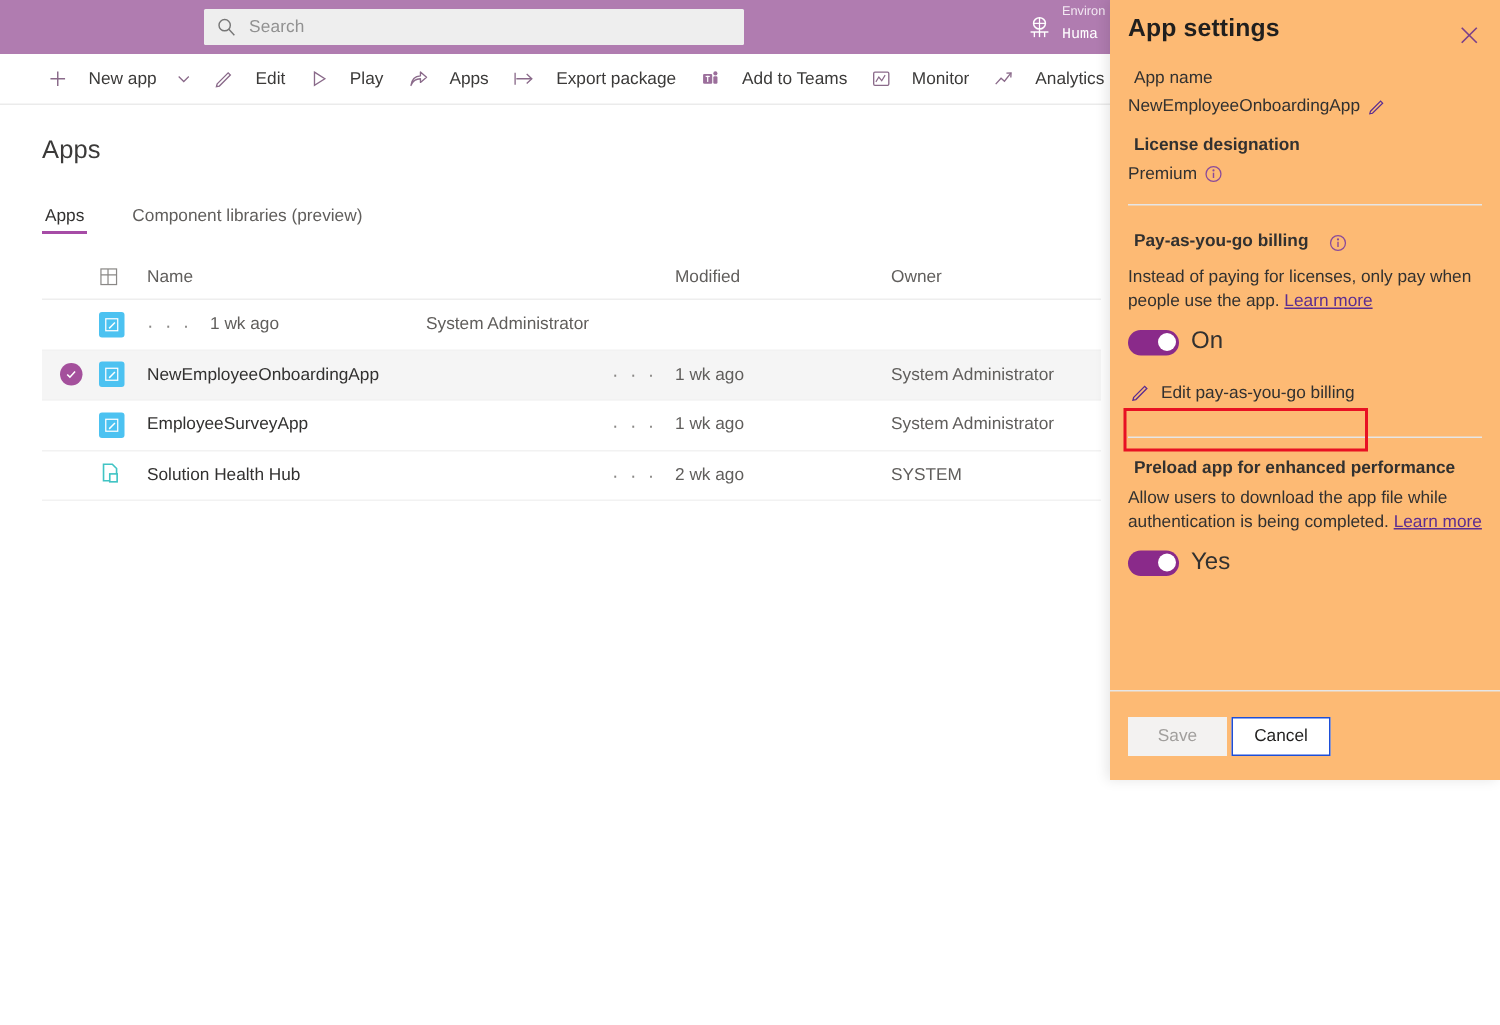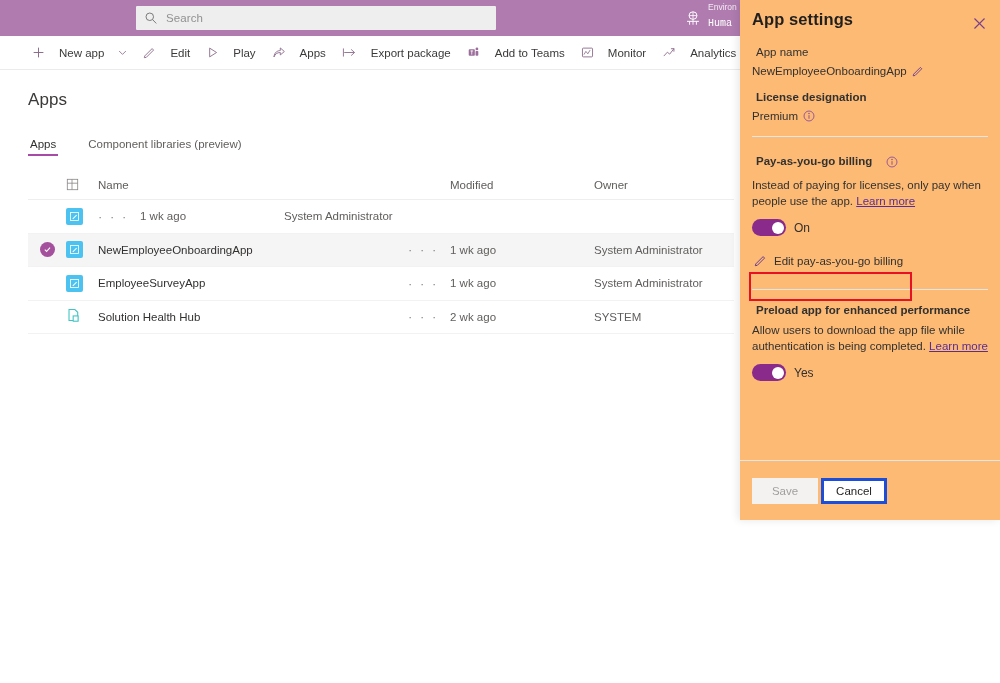--- a/index.html
+++ b/index.html
@@ -173,21 +173,21 @@
   .toggle-row { display: flex; align-items: center; gap: 8px; margin-top: 10px; }
   .toggle {
     width: 34px; height: 17px; border-radius: 9px;
     background: #8a2a8a; position: relative; flex: none;
   }
   .toggle .knob {
     position: absolute; right: 2.5px; top: 2.5px;
     width: 12px; height: 12px; border-radius: 50%;
     background: #ffffff;
   }
-  .toggle-label { font-size: 12px; color: #323130; }
+  .toggle-label { font-size: 16px; color: #323130; }
 
   .edit-link {
     display: inline-flex; align-items: center; gap: 7px;
     font-size: 11.5px; color: #323130;
     margin-top: 14px; padding: 4px 2px;
     cursor: default;
   }
   .redbox {
     position: absolute; left: 9px; top: 232px;
     width: 163px; height: 29px;
@@ -202,21 +202,21 @@
     display: flex; align-items: center;
     padding-left: 12px; gap: 3px;
   }
   .btn {
     height: 26px; min-width: 66px;
     font-size: 11.5px;
     display: inline-flex; align-items: center; justify-content: center;
     cursor: default;
   }
   .btn-disabled { background: #f3f2f1; color: #a19f9d; border: 1px solid #f3f2f1; }
-  .btn-default  { background: #ffffff; color: #201f1e; border: 3px solid #1d4ed8; }
+  .btn-default  { background: #ffffff; color: #201f1e; border: 1px solid #1d4ed8; }
 
   .info-icon { width: 12px; height: 12px; display:block; }
 </style>
 </head>
 <body>
 
 <div id="app">
 
   <div class="topbar">
     <div class="search-box">

